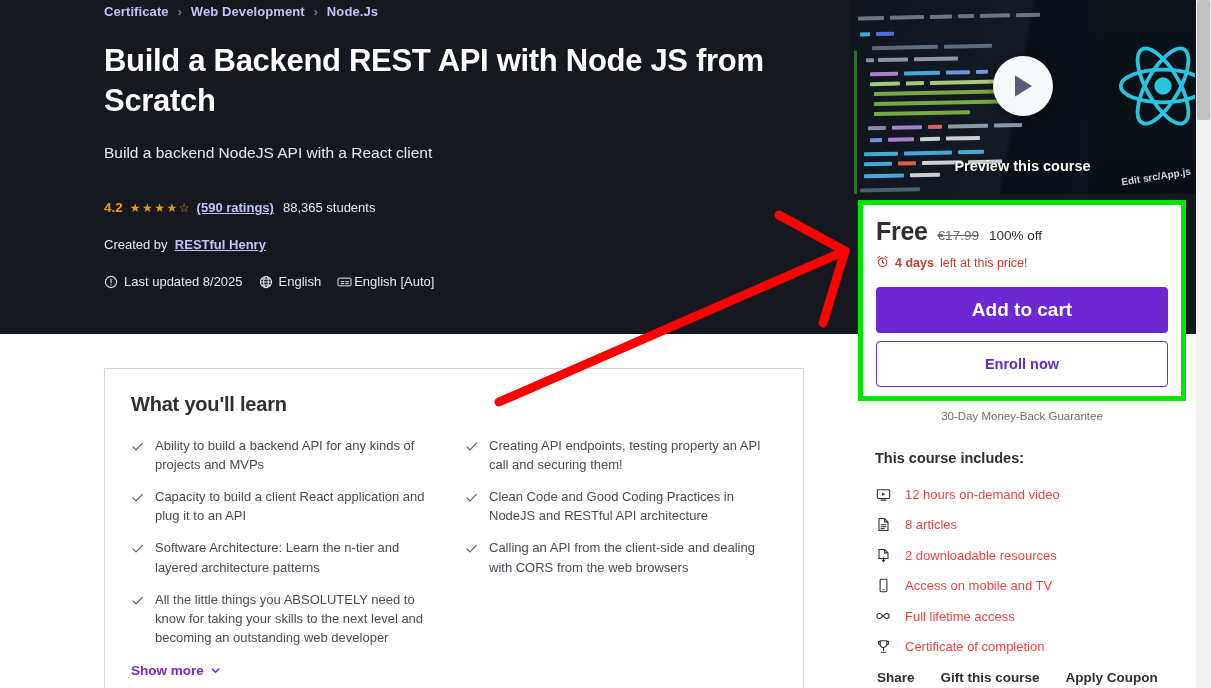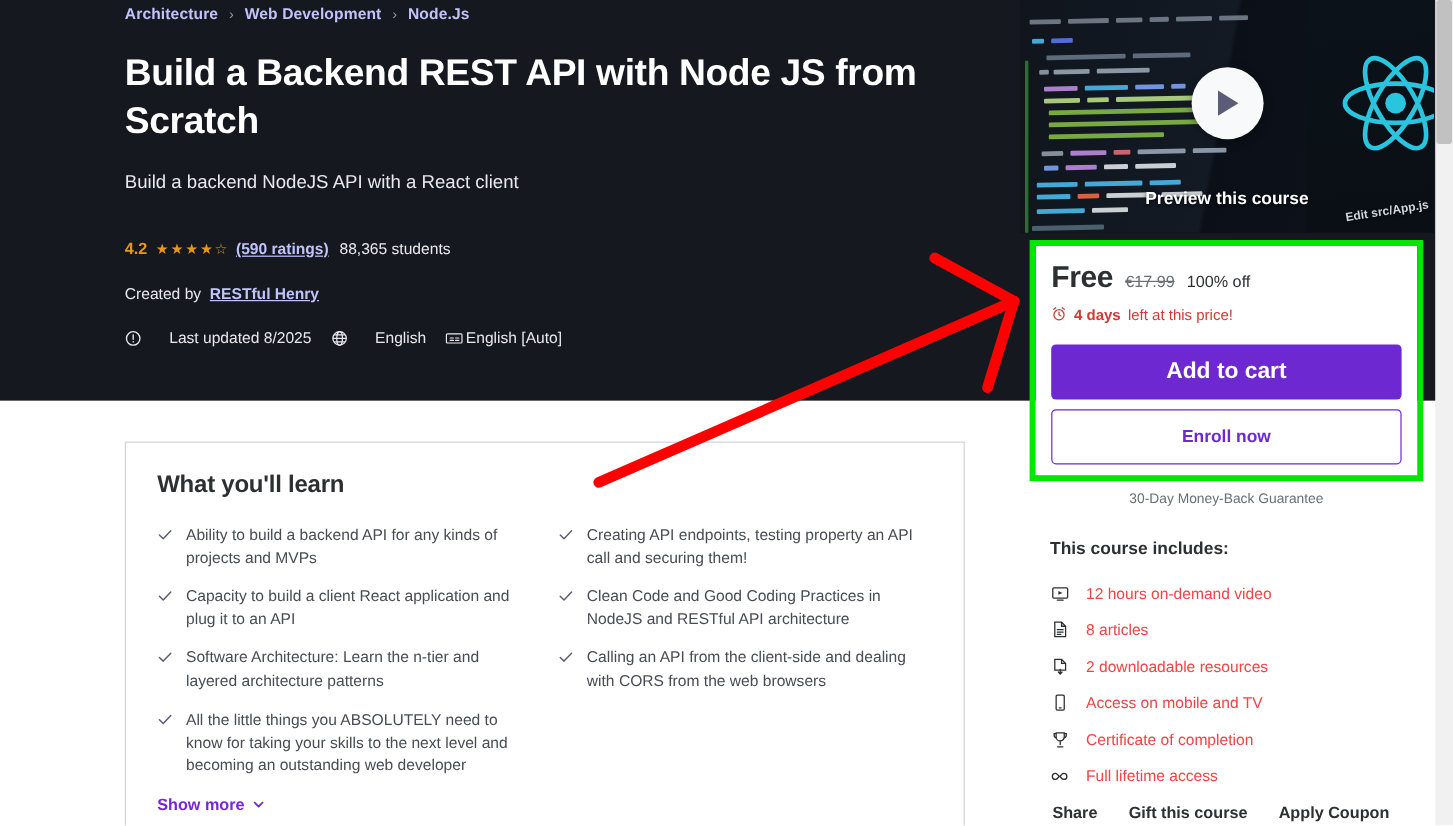--- a/index.html
+++ b/index.html
@@ -72,21 +72,21 @@
   .author-link {
     color: #C0C4FC; font-weight: 700; text-decoration: underline; cursor: pointer;
   }
 
   .meta-row {
     margin-top: 22px;
     display: flex; align-items: center;
     font-size: 13px; color: #E8E9ED;
     gap: 6px;
   }
-  .meta-item { display: inline-flex; align-items: center; gap: 23px; margin-right: 10px; }
+  .meta-item { display: inline-flex; align-items: center; gap: 6px; margin-right: 10px; }
   .meta-item.cc { gap: 2px; }
   .meta-ico { display: inline-flex; align-items: center; justify-content: center; }
 
   
   .body-area {
     position: absolute; left: 0; top: 334px;
     width: 1211px; height: 354px;
     background: #ffffff;
   }
 
@@ -272,21 +272,21 @@
 </style>
 </head>
 <body>
 
 <div id="page">
 
   <div class="hero">
     <div class="hero-inner">
 
       <nav class="breadcrumb">
-        <span class="crumb">Architecture</span>
+        <span class="crumb">Certificate</span>
         <span class="crumb-sep">›</span>
         <span class="crumb">Web Development</span>
         <span class="crumb-sep">›</span>
         <span class="crumb">Node.Js</span>
       </nav>
 
       <h1 class="course-title">Build a Backend REST API with Node JS from Scratch</h1>
       <p class="course-subtitle">Build a backend NodeJS API with a React client</p>
 
       <div class="rating-row">
@@ -573,36 +573,36 @@
         <svg width="15" height="15" viewBox="0 0 16 16" fill="none" stroke="#2D2F31" stroke-width="1.15">
           <rect x="4.4" y="1.4" width="7.2" height="13.2" rx="1"></rect>
           <path d="M7.2 12.6h1.6" stroke-linecap="round"></path>
         </svg>
       </span>
       <span>Access on mobile and TV</span>
     </div>
 
     <div class="inc-item">
       <span class="inc-ico">
+        <svg width="16" height="14" viewBox="0 0 18 12" fill="none" stroke="#2D2F31" stroke-width="1.25">
+          <path d="M5 3.2a2.8 2.8 0 100 5.6c2.2 0 3-2.8 4-2.8s1.8 2.8 4 2.8a2.8 2.8 0 100-5.6c-2.2 0-3 2.8-4 2.8S7.2 3.2 5 3.2z"></path>
+        </svg>
+      </span>
+      <span>Full lifetime access</span>
+    </div>
+
+    <div class="inc-item">
+      <span class="inc-ico">
         <svg width="15" height="15" viewBox="0 0 16 16" fill="none" stroke="#2D2F31" stroke-width="1.15">
           <path d="M4.4 1.8h7.2v3.6a3.6 3.6 0 01-7.2 0z"></path>
           <path d="M4.4 2.6H2.6v1.4a2.2 2.2 0 002.2 2.2M11.6 2.6h1.8v1.4a2.2 2.2 0 01-2.2 2.2"></path>
           <path d="M8 9v3.2M5.6 14.2h4.8" stroke-linecap="round"></path>
         </svg>
       </span>
       <span>Certificate of completion</span>
-    </div>
-
-    <div class="inc-item">
-      <span class="inc-ico">
-        <svg width="16" height="14" viewBox="0 0 18 12" fill="none" stroke="#2D2F31" stroke-width="1.25">
-          <path d="M5 3.2a2.8 2.8 0 100 5.6c2.2 0 3-2.8 4-2.8s1.8 2.8 4 2.8a2.8 2.8 0 100-5.6c-2.2 0-3 2.8-4 2.8S7.2 3.2 5 3.2z"></path>
-        </svg>
-      </span>
-      <span>Full lifetime access</span>
     </div>
   </div>
 
   <div class="share-row">
     <span class="share-link">Share</span>
     <span class="share-link">Gift this course</span>
     <span class="share-link">Apply Coupon</span>
   </div>
 
   <svg class="arrow-svg" viewBox="0 0 1211 688">

